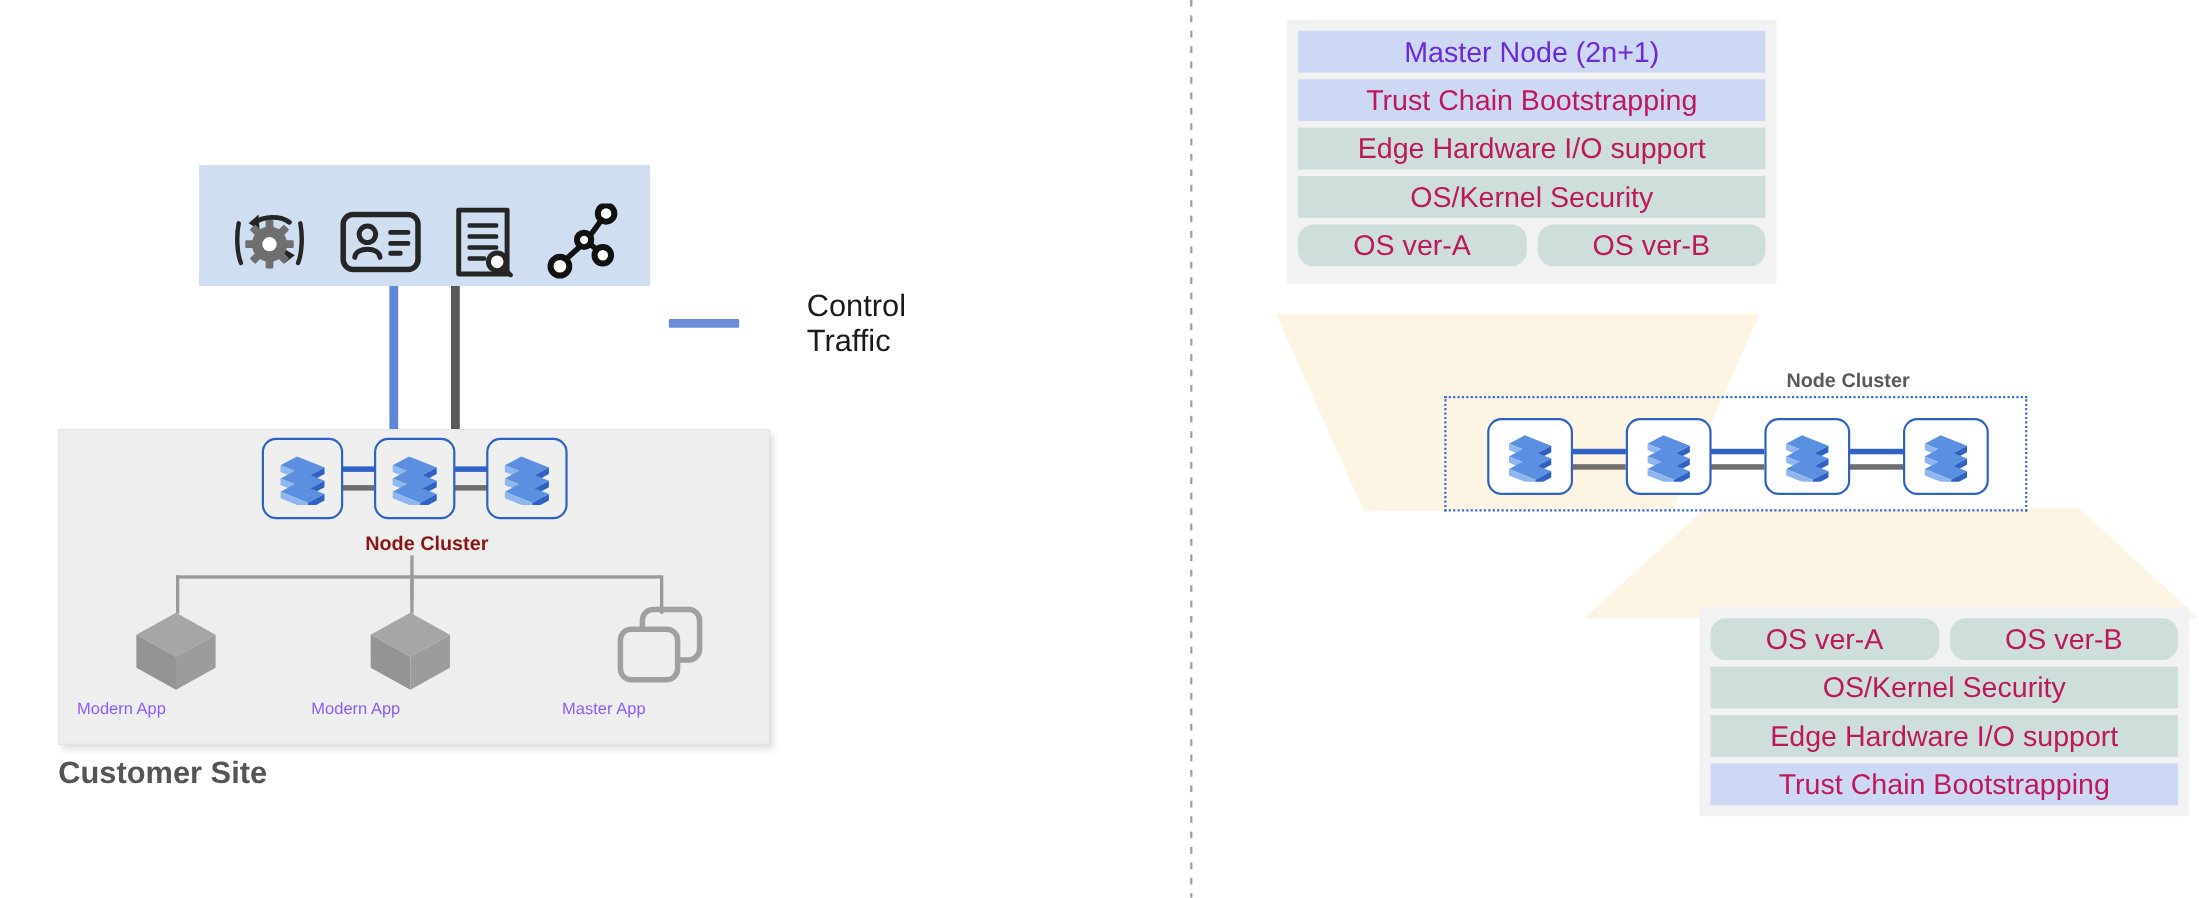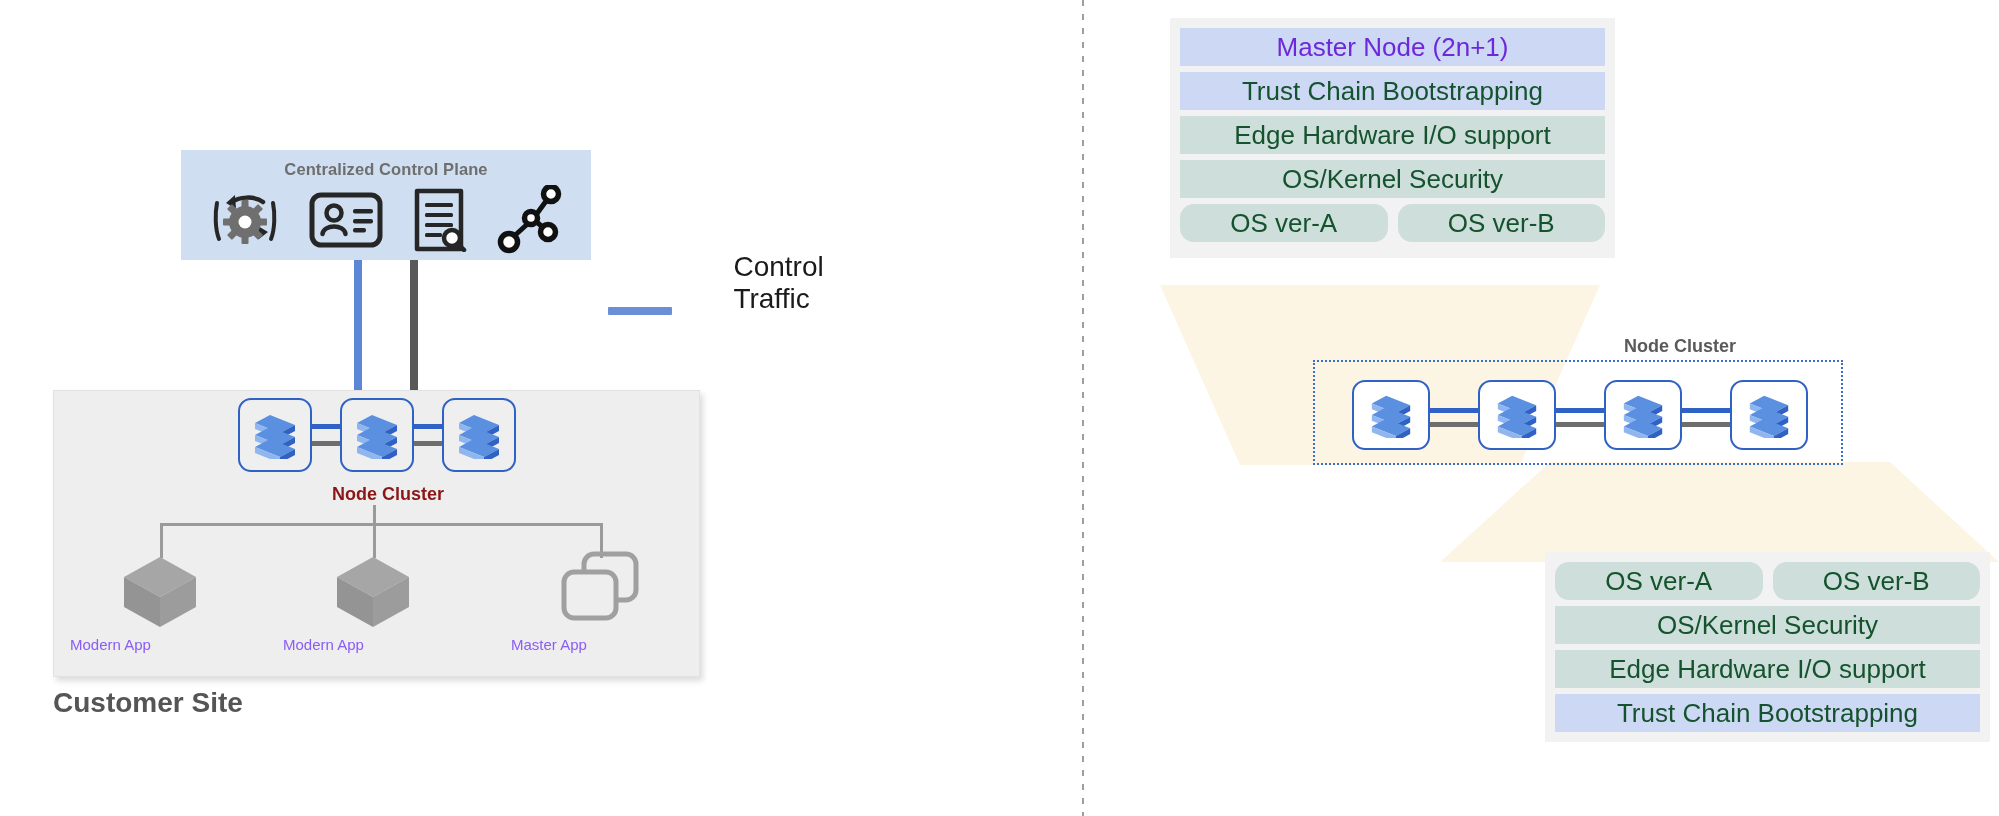--- a/index.html
+++ b/index.html
@@ -37,21 +37,21 @@
   
   .conn-blue{
     position:absolute;left:354px;top:260px;width:8px;height:160px;background:#5b87d6;
   }
   .conn-gray{
     position:absolute;left:410px;top:260px;width:8px;height:135px;background:#595959;
   }
 
   
   .legend{position:absolute;left:608px;top:272px;width:290px;}
-  .legend-row{display:flex;align-items:flex-end;height:43px;gap:44px;}
+  .legend-row{display:flex;align-items:center;height:43px;gap:44px;}
   .legend-swatch{width:68px;height:8px;border-radius:1px;margin-right:17px;}
   .legend-label{font-size:28px;color:#1a1a1a;}
 
   
   .site-box{
     position:absolute;left:53px;top:390px;width:645px;height:285px;
     background:#eeeeee;border:1px solid #e2e2e2;
     box-shadow:3px 4px 6px rgba(0,0,0,.14);
   }
   .site-caption{
@@ -85,21 +85,21 @@
   .stack{
     position:absolute;background:#f2f2f2;padding:10px 10px;
     box-sizing:border-box;
   }
   .layer{
     height:38px;line-height:38px;text-align:center;
     font-size:26px;margin-bottom:6px;box-sizing:border-box;
   }
   .layer:last-child{margin-bottom:0;}
   .layer.title{color:#6d28d9;}
-  .layer.muted{color:#14532d;}
+  .layer.muted{color:#be185d;}
   .layer-row{display:flex;gap:10px;margin-bottom:6px;}
   .layer-row .layer{flex:1;margin-bottom:0;border-radius:14px;}
 
   .funnel{position:absolute;}
 
   
   .cluster-dotted{
     position:absolute;left:1313px;top:360px;width:530px;height:105px;
     border:2px dotted #3a6fd0;box-sizing:border-box;
   }
@@ -114,21 +114,20 @@
   }
 </style>
 </head>
 <body>
 
 <div class="stage">
 
   <div class="divider"></div>
 
   <div class="ccp-box">
-    <div class="ccp-title">Centralized Control Plane</div>
     <div class="ccp-icons">
 
       <span>
         <svg width="72" height="62" viewBox="0 0 72 62">
           <g fill="none" stroke="#262626" stroke-width="4" stroke-linecap="round">
             <path d="M8 14 C6 24 6 40 10 50"></path>
             <path d="M64 14 C66 24 66 40 62 50"></path>
           </g>
           <path d="M22 14 C30 7 46 7 54 13" fill="none" stroke="#262626" stroke-width="4.5" stroke-linecap="round"></path>
           <path d="M26 6 L17 14 L27 20 Z" fill="#262626"></path>

